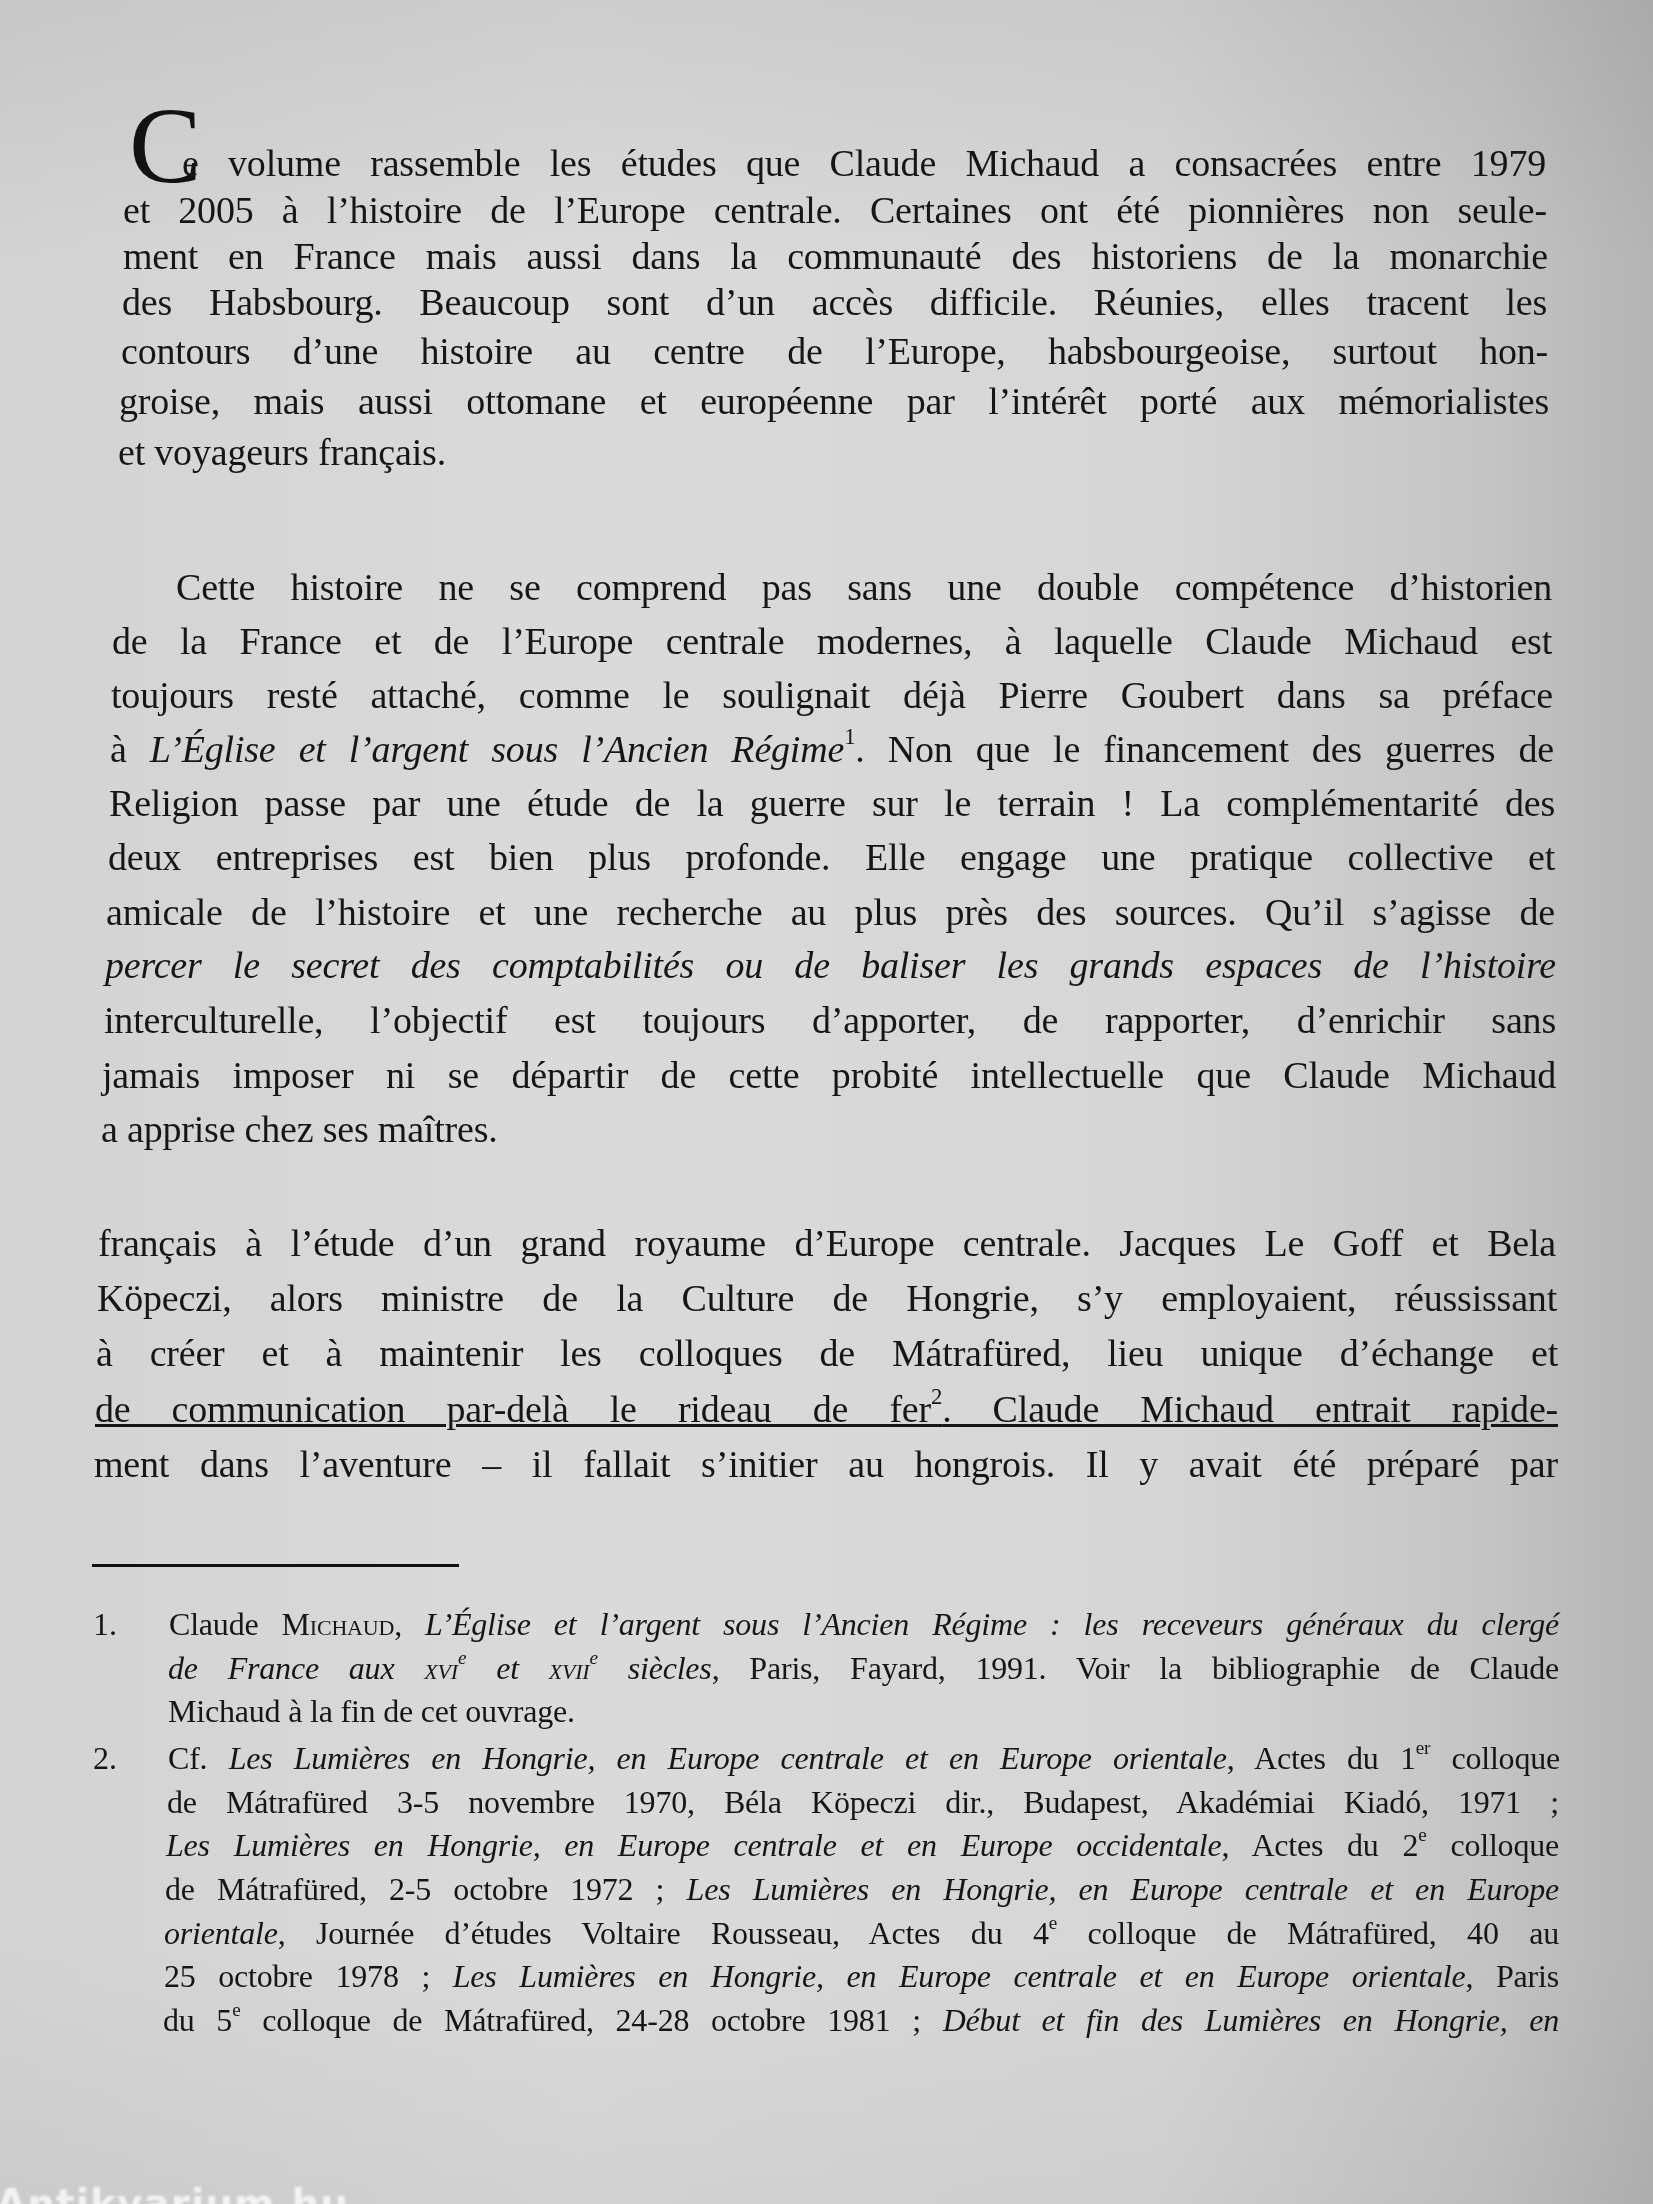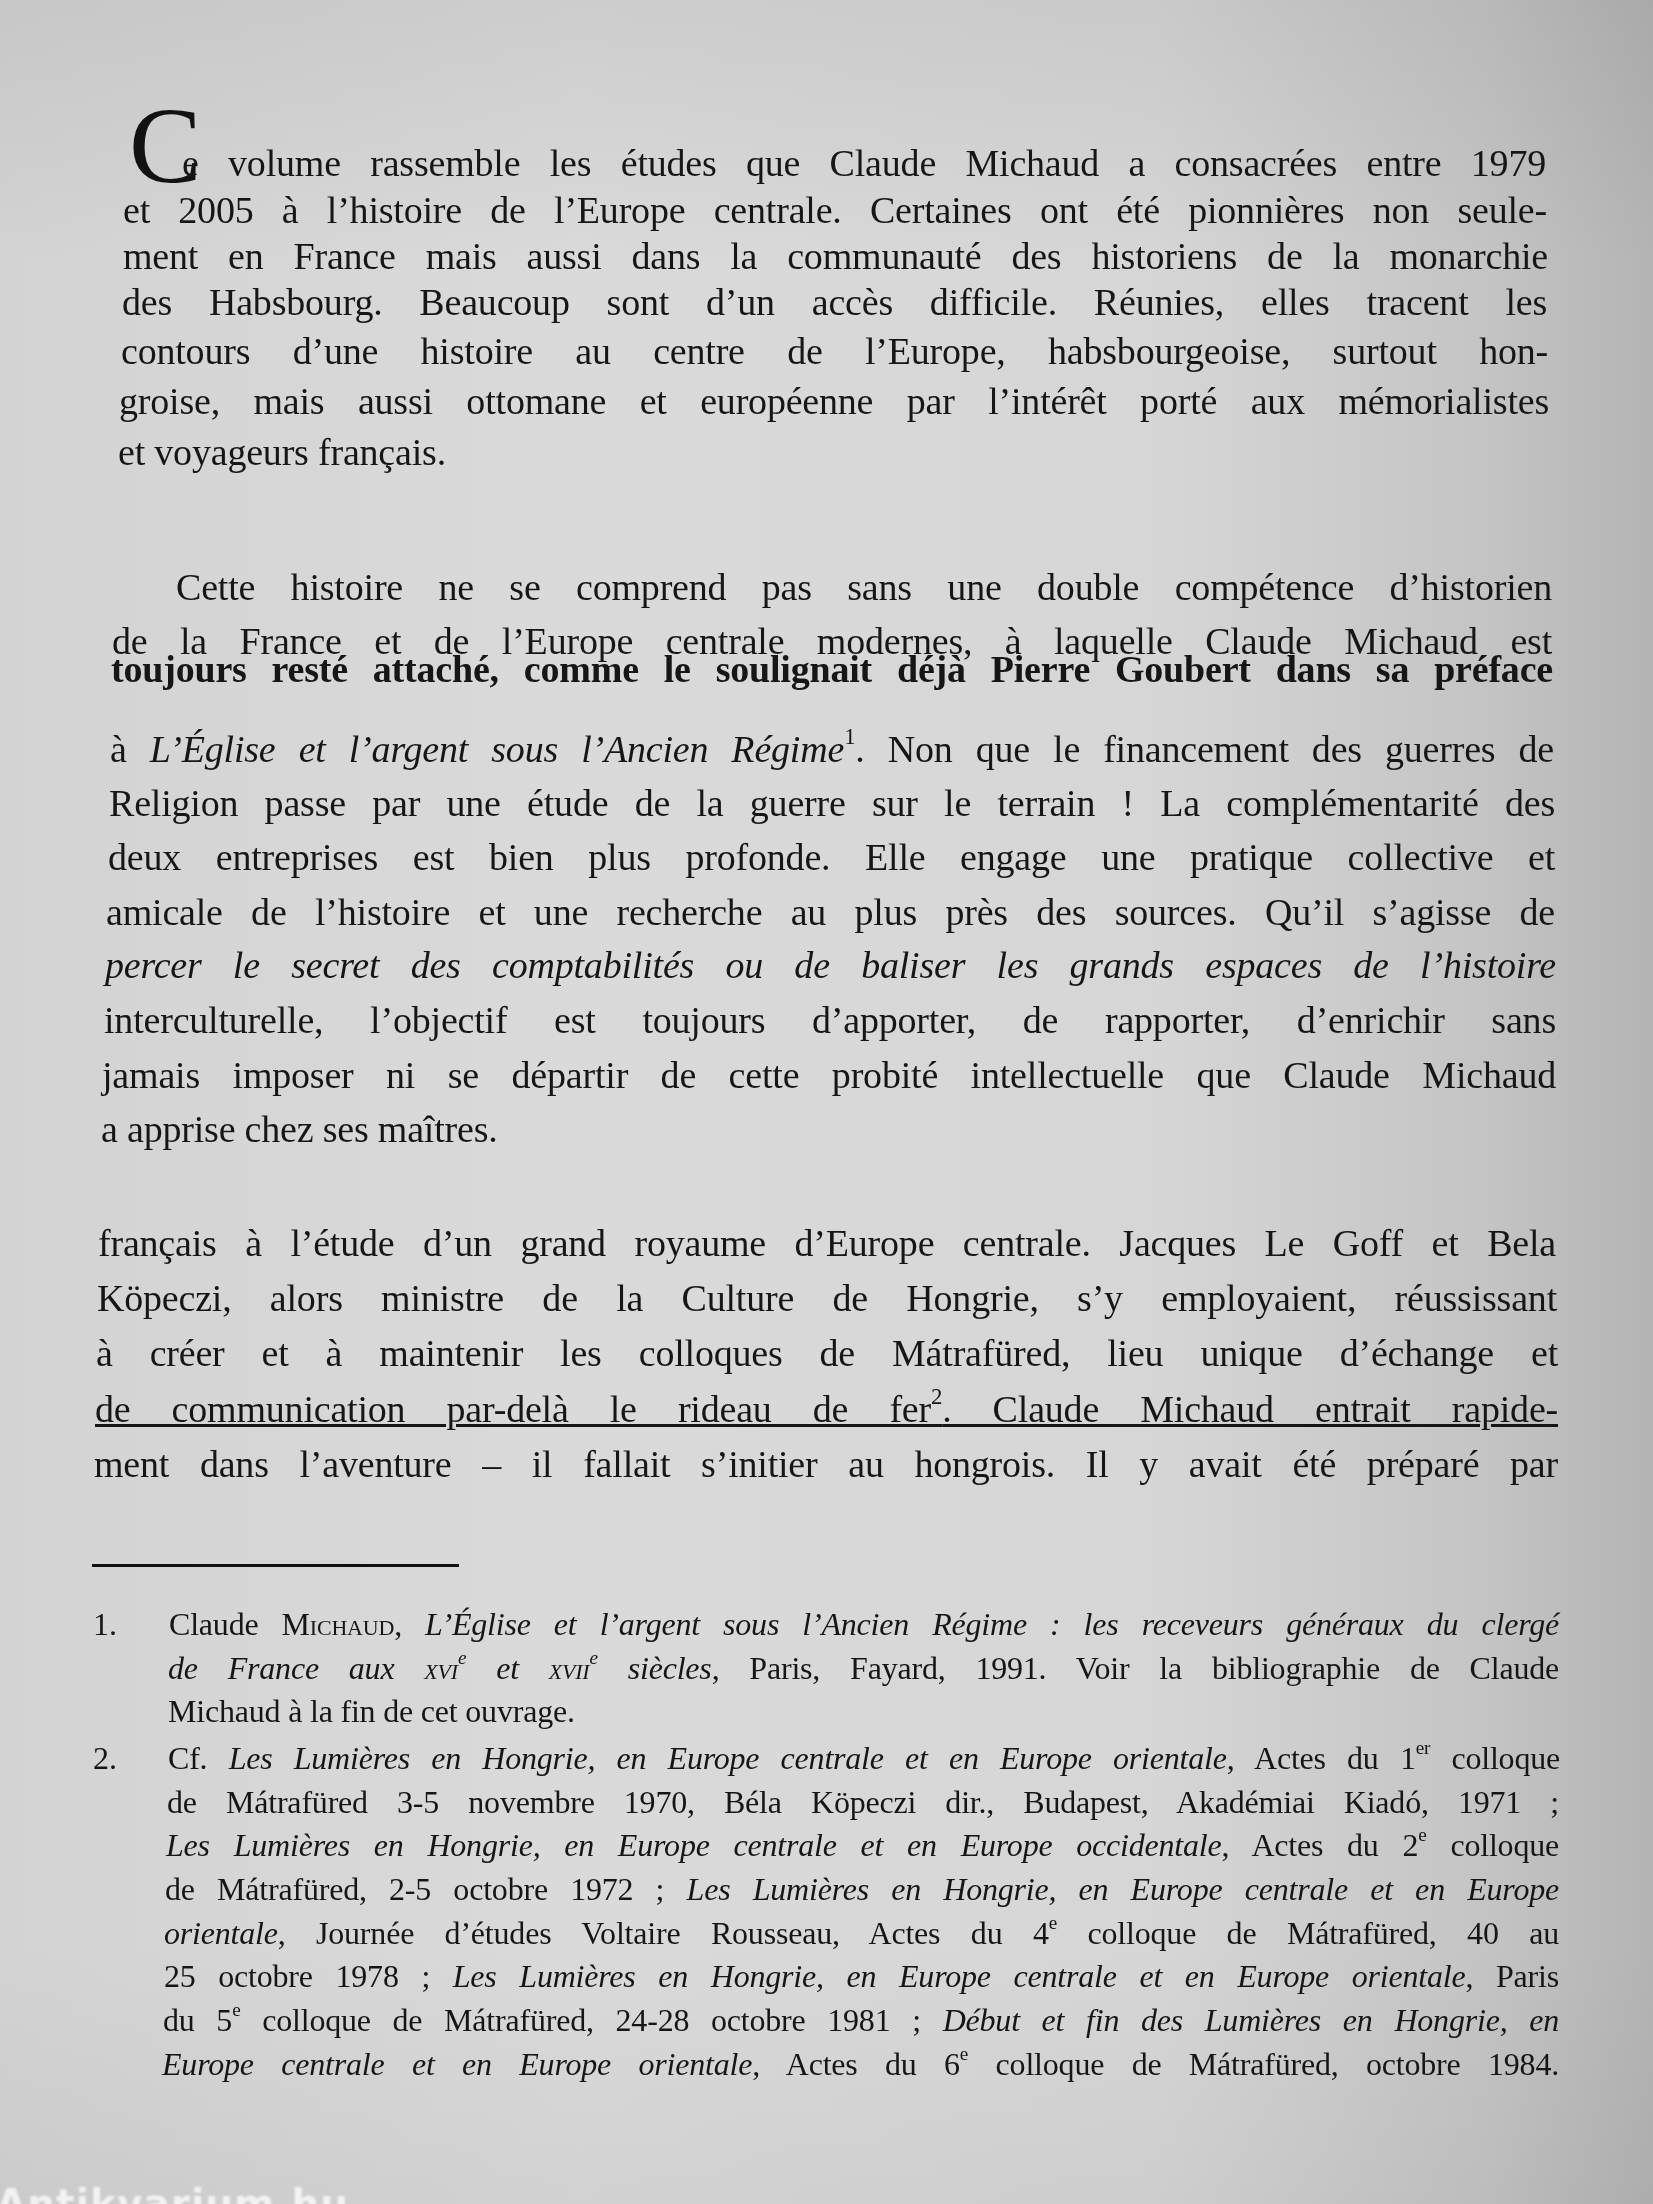--- a/index.html
+++ b/index.html
@@ -55,21 +55,21 @@
   <div class="line justify" style="left:182px; top:142px; width:1364px;">e volume rassemble les études que Claude Michaud a consacrées entre 1979</div>
   <div class="line justify" style="left:123px; top:189px; width:1424px;">et 2005 à l’histoire de l’Europe centrale. Certaines ont été pionnières non seule-</div>
   <div class="line justify" style="left:123px; top:235px; width:1425px;">ment en France mais aussi dans la communauté des historiens de la monarchie</div>
   <div class="line justify" style="left:122px; top:281px; width:1425px;">des Habsbourg. Beaucoup sont d’un accès difficile. Réunies, elles tracent les</div>
   <div class="line justify" style="left:121px; top:330px; width:1427px;">contours d’une histoire au centre de l’Europe, habsbourgeoise, surtout hon-</div>
   <div class="line justify" style="left:119px; top:380px; width:1430px;">groise, mais aussi ottomane et européenne par l’intérêt porté aux mémorialistes</div>
   <div class="line" style="left:118px; top:431px;">et voyageurs français.</div>
 
   <div class="line justify" style="left:176px; top:566px; width:1376px;">Cette histoire ne se comprend pas sans une double compétence d’historien</div>
   <div class="line justify" style="left:112px; top:620px; width:1440px;">de la France et de l’Europe centrale modernes, à laquelle Claude Michaud est</div>
-  <div class="line justify" style="left:111px; top:648px; width:1442px;font-weight:bold;">toujours resté attaché, comme le soulignait déjà Pierre Goubert dans sa préface</div>
+  <div class="line justify" style="left:111px; top:674px; width:1442px;">toujours resté attaché, comme le soulignait déjà Pierre Goubert dans sa préface</div>
   <div class="line justify" style="left:110px; top:728px; width:1444px;"><span>à </span><i>L’Église et l’argent sous l’Ancien Régime</i><sup>1</sup><span>. Non que le financement des guerres de</span></div>
   <div class="line justify" style="left:109px; top:782px; width:1446px;">Religion passe par une étude de la guerre sur le terrain ! La complémentarité des</div>
   <div class="line justify" style="left:108px; top:836px; width:1447px;">deux entreprises est bien plus profonde. Elle engage une pratique collective et</div>
   <div class="line justify" style="left:106px; top:891px; width:1449px;">amicale de l’histoire et une recherche au plus près des sources. Qu’il s’agisse de</div>
   <div class="line justify" style="left:105px; top:944px; width:1451px;font-style:italic;">percer le secret des comptabilités ou de baliser les grands espaces de l’histoire</div>
   <div class="line justify" style="left:104px; top:999px; width:1452px;">interculturelle, l’objectif est toujours d’apporter, de rapporter, d’enrichir sans</div>
   <div class="line justify" style="left:102px; top:1054px; width:1454px;">jamais imposer ni se départir de cette probité intellectuelle que Claude Michaud</div>
   <div class="line" style="left:101px; top:1108px;">a apprise chez ses maîtres.</div>
 
   <div class="line justify" style="left:98px; top:1222px; width:1458px;">français à l’étude d’un grand royaume d’Europe centrale. Jacques Le Goff et Bela</div>
@@ -86,17 +86,16 @@
   <div class="line fn" style="left:168px; top:1693px;">Michaud à la fin de cet ouvrage.</div>
 
   <span class="fnum" style="left:93px; top:1740px;">2.</span>
   <div class="line fn justify" style="left:168px; top:1740px; width:1392px;"><span>Cf. </span><i>Les Lumières en Hongrie, en Europe centrale et en Europe orientale</i><span>, Actes du 1</span><sup>er</sup><span> colloque</span></div>
   <div class="line fn justify" style="left:167px; top:1784px; width:1392px;">de Mátrafüred 3-5 novembre 1970, Béla Köpeczi dir., Budapest, Akadémiai Kiadó, 1971 ;</div>
   <div class="line fn justify" style="left:166px; top:1827px; width:1393px;"><i>Les Lumières en Hongrie, en Europe centrale et en Europe occidentale</i><span>, Actes du 2</span><sup>e</sup><span> colloque</span></div>
   <div class="line fn justify" style="left:165px; top:1871px; width:1394px;"><span>de Mátrafüred, 2-5 octobre 1972 ; </span><i>Les Lumières en Hongrie, en Europe centrale et en Europe</i></div>
   <div class="line fn justify" style="left:164px; top:1915px; width:1395px;"><i>orientale</i><span>, Journée d’études Voltaire Rousseau, Actes du 4</span><sup>e</sup><span> colloque de Mátrafüred, 40 au</span></div>
   <div class="line fn justify" style="left:164px; top:1958px; width:1395px;"><span>25 octobre 1978 ; </span><i>Les Lumières en Hongrie, en Europe centrale et en Europe orientale</i><span>, Paris</span></div>
   <div class="line fn justify" style="left:163px; top:2002px; width:1396px;"><span>du 5</span><sup>e</sup><span> colloque de Mátrafüred, 24-28 octobre 1981 ; </span><i>Début et fin des Lumières en Hongrie, en</i></div>
-  <div class="line fn justify" style="left:162px; top:2046px; width:1397px;"><i>Europe centrale et en Europe orientale</i><span>, Actes du 6</span><sup>e</sup><span> colloque de Mátrafüred, octobre 1984.</span></div>
 
   <div class="watermark">Antikvarium.hu</div>
 </div>
 
 
 </body></html>

